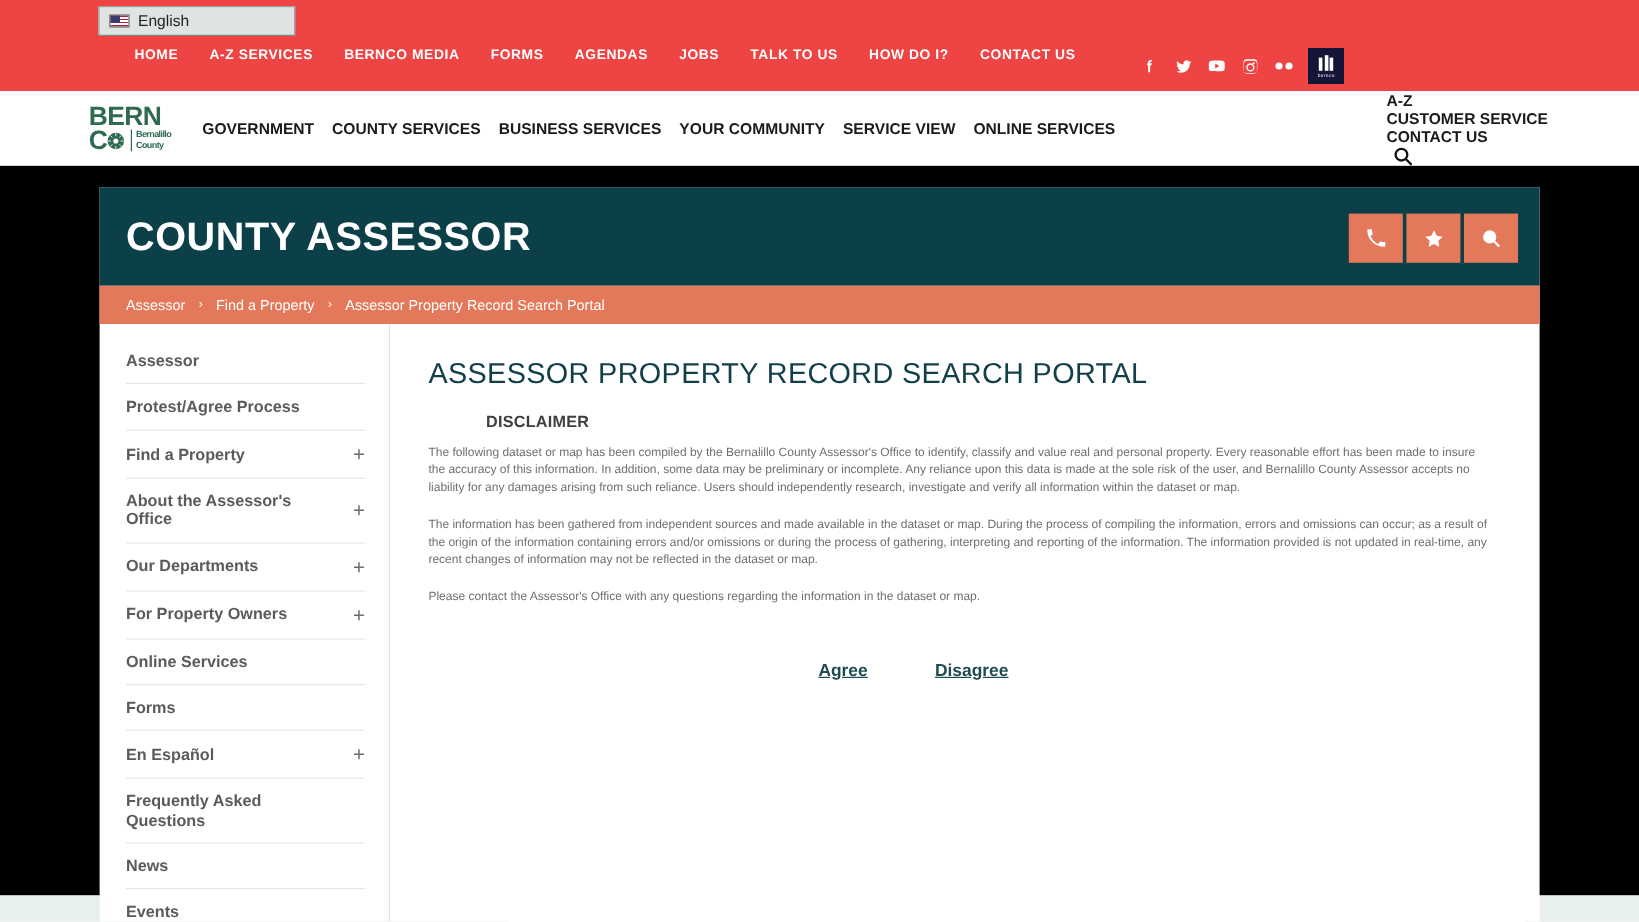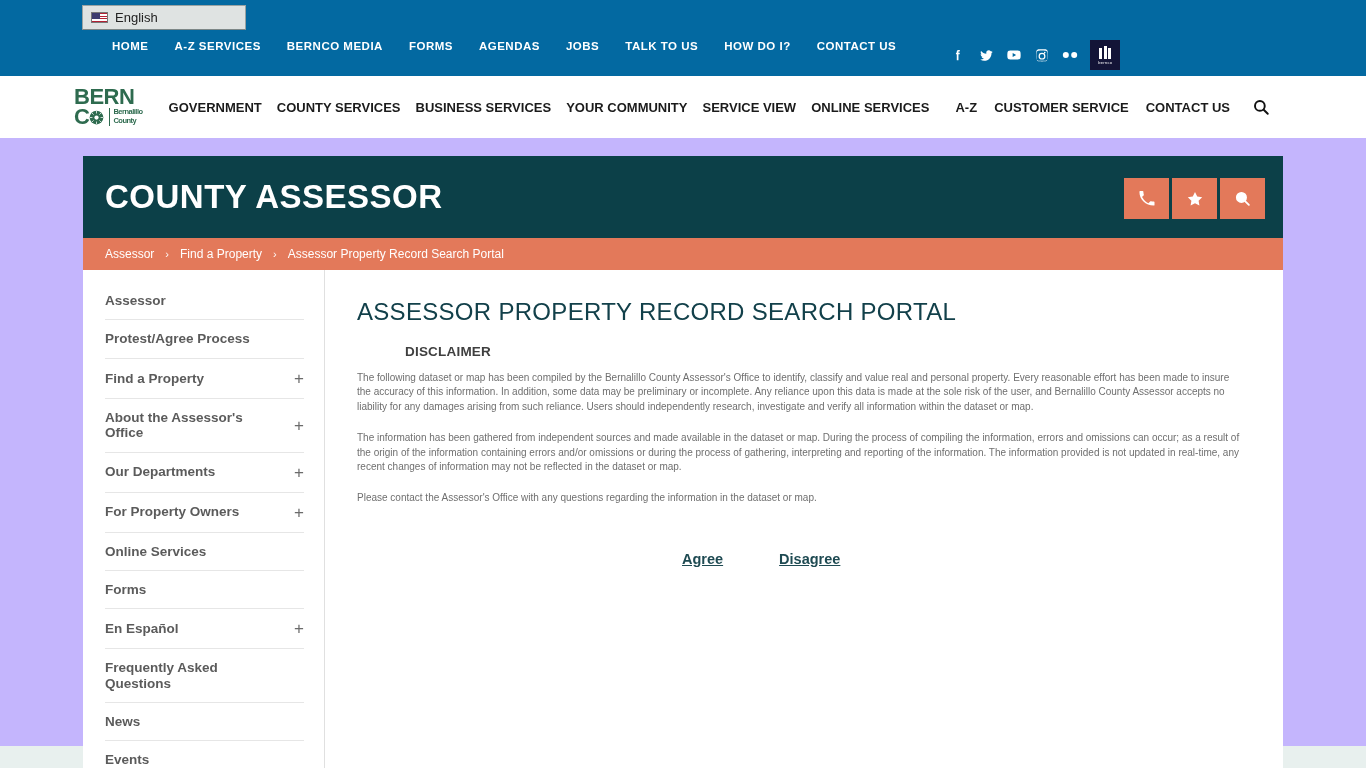--- a/index.html
+++ b/index.html
@@ -5,21 +5,21 @@
   * { box-sizing: border-box; margin: 0; padding: 0; }
   html, body {
     width: 1366px; height: 768px;
     overflow: hidden;
     font-family: "Liberation Sans", sans-serif;
     background: #e8f0ee;
   }
 
   
   .topbar {
-    background: #0369a1;
+    background: #ef4444;
     height: 76px;
     position: relative;
   }
   .lang-select {
     position: absolute;
     left: 82px; top: 5px;
     width: 164px; height: 25px;
     background: #dfe3e2;
     border: 1px solid #9aa3a3;
     border-bottom-color: #7d8787;
@@ -131,34 +131,34 @@
   }
   .nav-links a {
     color: #1b1b1b;
     font-size: 13px;
     font-weight: bold;
     text-decoration: none;
     margin-right: 15px;
     white-space: nowrap;
   }
   .nav-right {
-    position: absolute; right: 96px; top: 0; height: 62px;
-    display: flex; align-items: center;
+    position: absolute; right: 76px; top: 0; height: 62px;
+    display: flex; align-items: flex-start; flex-direction: column;
   }
   .nav-right a {
     color: #1b1b1b; font-size: 13px; font-weight: bold;
     text-decoration: none; margin-left: 17px; white-space: nowrap;
   }
   .nav-search {
     margin-left: 22px; cursor: pointer; display: flex; align-items: center;
   }
 
   
   .canvas {
-    background: #c4b5fd;
+    background: #000000;
     height: 608px;
     padding-top: 18px;
   }
   .sheet {
     width: 1200px;
     margin: 0 auto;
     background: #fff;
   }
   .page-banner {
     background: #0c4048;

